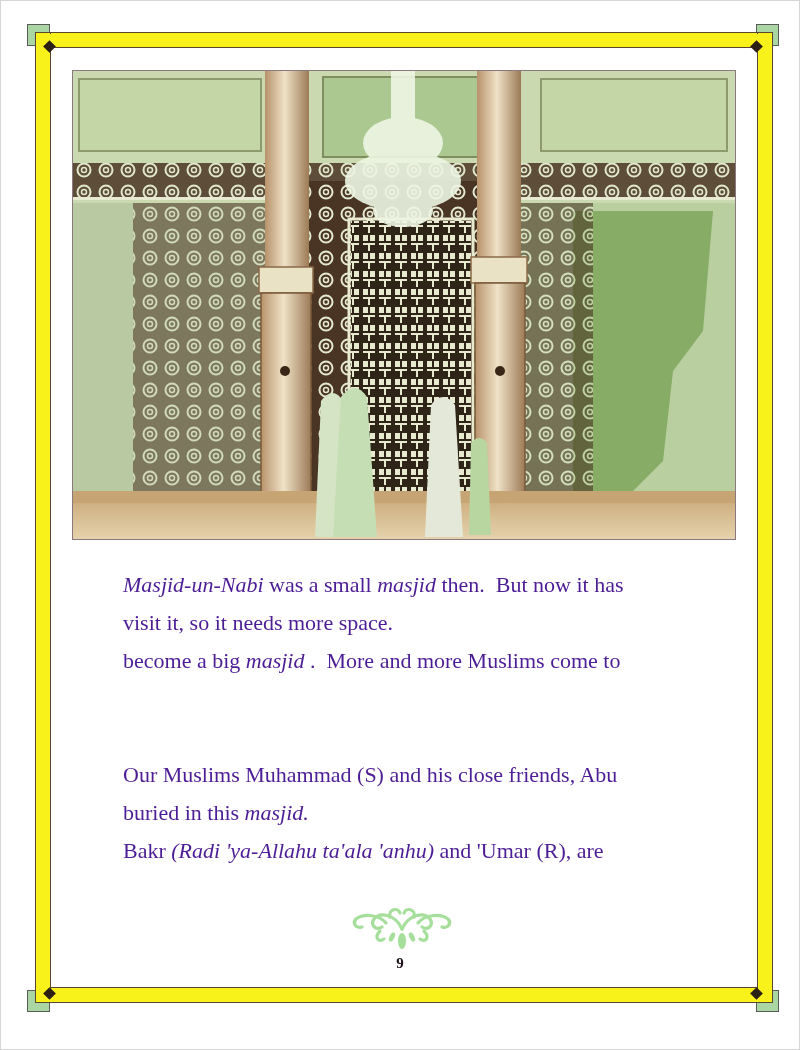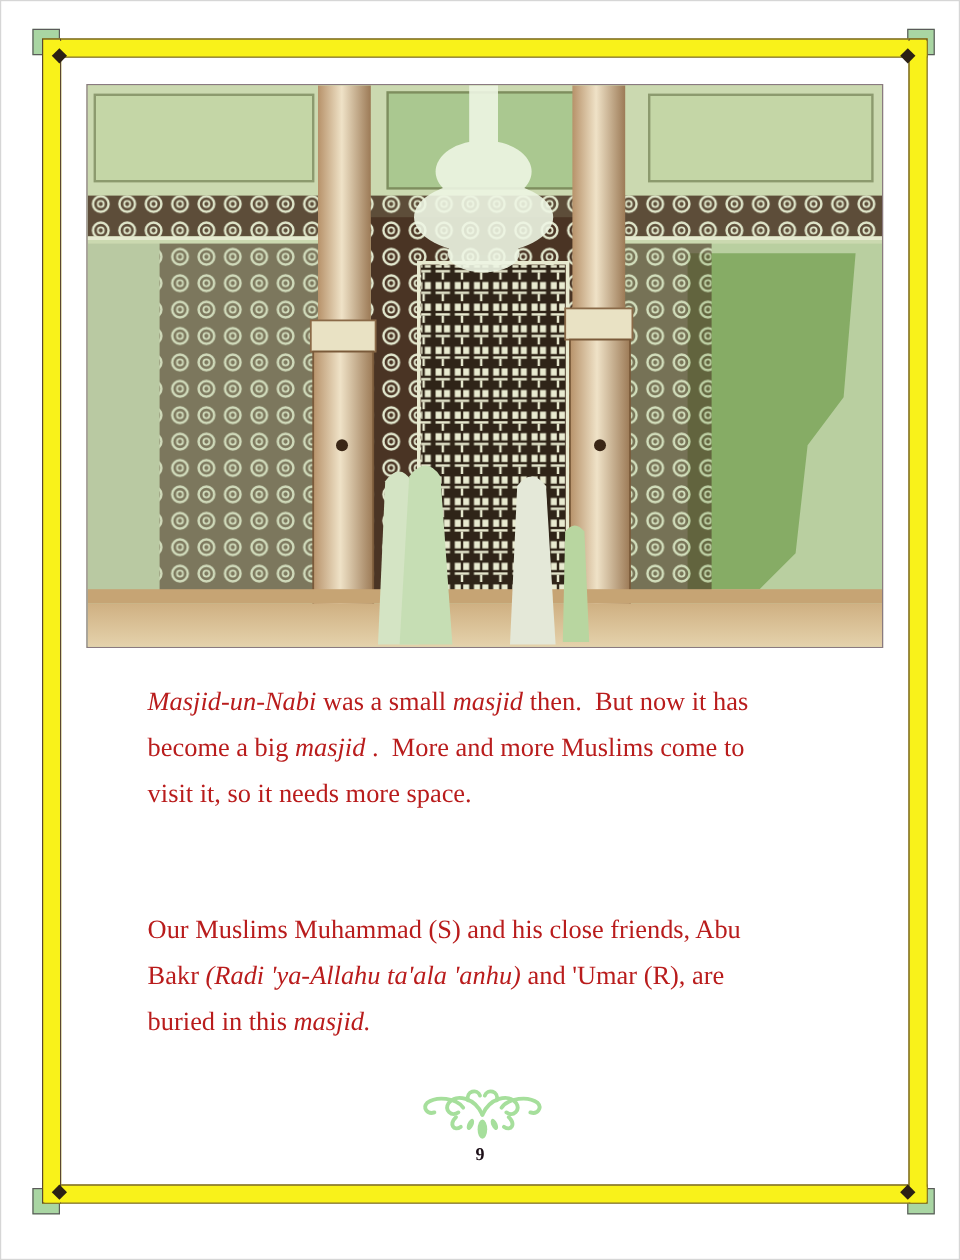--- a/index.html
+++ b/index.html
@@ -34,21 +34,21 @@
   
   .illustration {
     position: absolute; left: 72px; top: 70px; width: 664px; height: 470px;
     border: 1px solid #8a7a80; box-sizing: border-box; overflow: hidden;
     background: #c9d8ae;
   }
   .illustration svg { display: block; }
   
   .text-block {
     position: absolute; left: 123px; width: 570px;
-    font-size: 22px; line-height: 38px; color: #b91c1c;
+    font-size: 22px; line-height: 38px; color: #4c1d95;
   }
   .p1 { top: 566px; }
   .p2 { top: 756px; }
   .text-block p { margin: 0; }
   .text-block em { font-style: italic; }
   .ornament { position: absolute; left: 350px; top: 905px; width: 104px; height: 46px; }
   .page-number {
     position: absolute; left: 0; width: 800px; top: 955px; text-align: center;
     font-size: 15px; font-weight: bold; color: #1c0f18;
   }
@@ -153,28 +153,28 @@
       <path d="M248 330 q12 -16 22 0 l6 136 l-34 0 Z" fill="#d4e4c4"></path>
       <path d="M268 326 q14 -18 26 0 l10 140 l-44 0 Z" fill="#c6deb4"></path>
       <path d="M358 334 q12 -16 24 0 l8 132 l-38 0 Z" fill="#e4e8d8"></path>
       <path d="M398 372 q8 -10 16 0 l4 92 l-22 0 Z" fill="#b8d6a0"></path>
     </g>
   </svg>
 </div>
 
 <div class="text-block p1">
   <p><em>Masjid-un-Nabi</em><span> was a small </span><em>masjid</em><span style="white-space:pre"> then.  But now it has</span></p>
+  <p><span>visit it, so it needs more space.</span></p>
   <p><span>become a big </span><em>masjid</em><span style="white-space:pre"> .  More and more Muslims come to</span></p>
-  <p><span>visit it, so it needs more space.</span></p>
 </div>
 
 <div class="text-block p2">
   <p><span>Our Muslims Muhammad (S) and his close friends, Abu</span></p>
+  <p><span style="white-space:pre">buried in this </span><em>masjid.</em></p>
   <p><span style="white-space:pre">Bakr </span><em>(Radi 'ya-Allahu ta'ala 'anhu)</em><span style="white-space:pre"> and 'Umar (R), are</span></p>
-  <p><span style="white-space:pre">buried in this </span><em>masjid.</em></p>
 </div>
 
 <div class="ornament">
   <svg width="104" height="46" viewBox="0 0 104 46" xmlns="http://www.w3.org/2000/svg" fill="none" stroke="#a6df9c" stroke-width="3.2" stroke-linecap="round">
     <path d="M52 24 C46 10 30 6 24 14 C20 20 26 26 32 22"></path>
     <path d="M52 24 C58 10 74 6 80 14 C84 20 78 26 72 22"></path>
     <path d="M36 18 C30 10 14 8 6 14 C2 18 6 24 12 22"></path>
     <path d="M68 18 C74 10 90 8 98 14 C102 18 98 24 92 22"></path>
     <path d="M40 12 C38 4 48 2 50 8"></path>
     <path d="M64 12 C66 4 56 2 54 8"></path>

